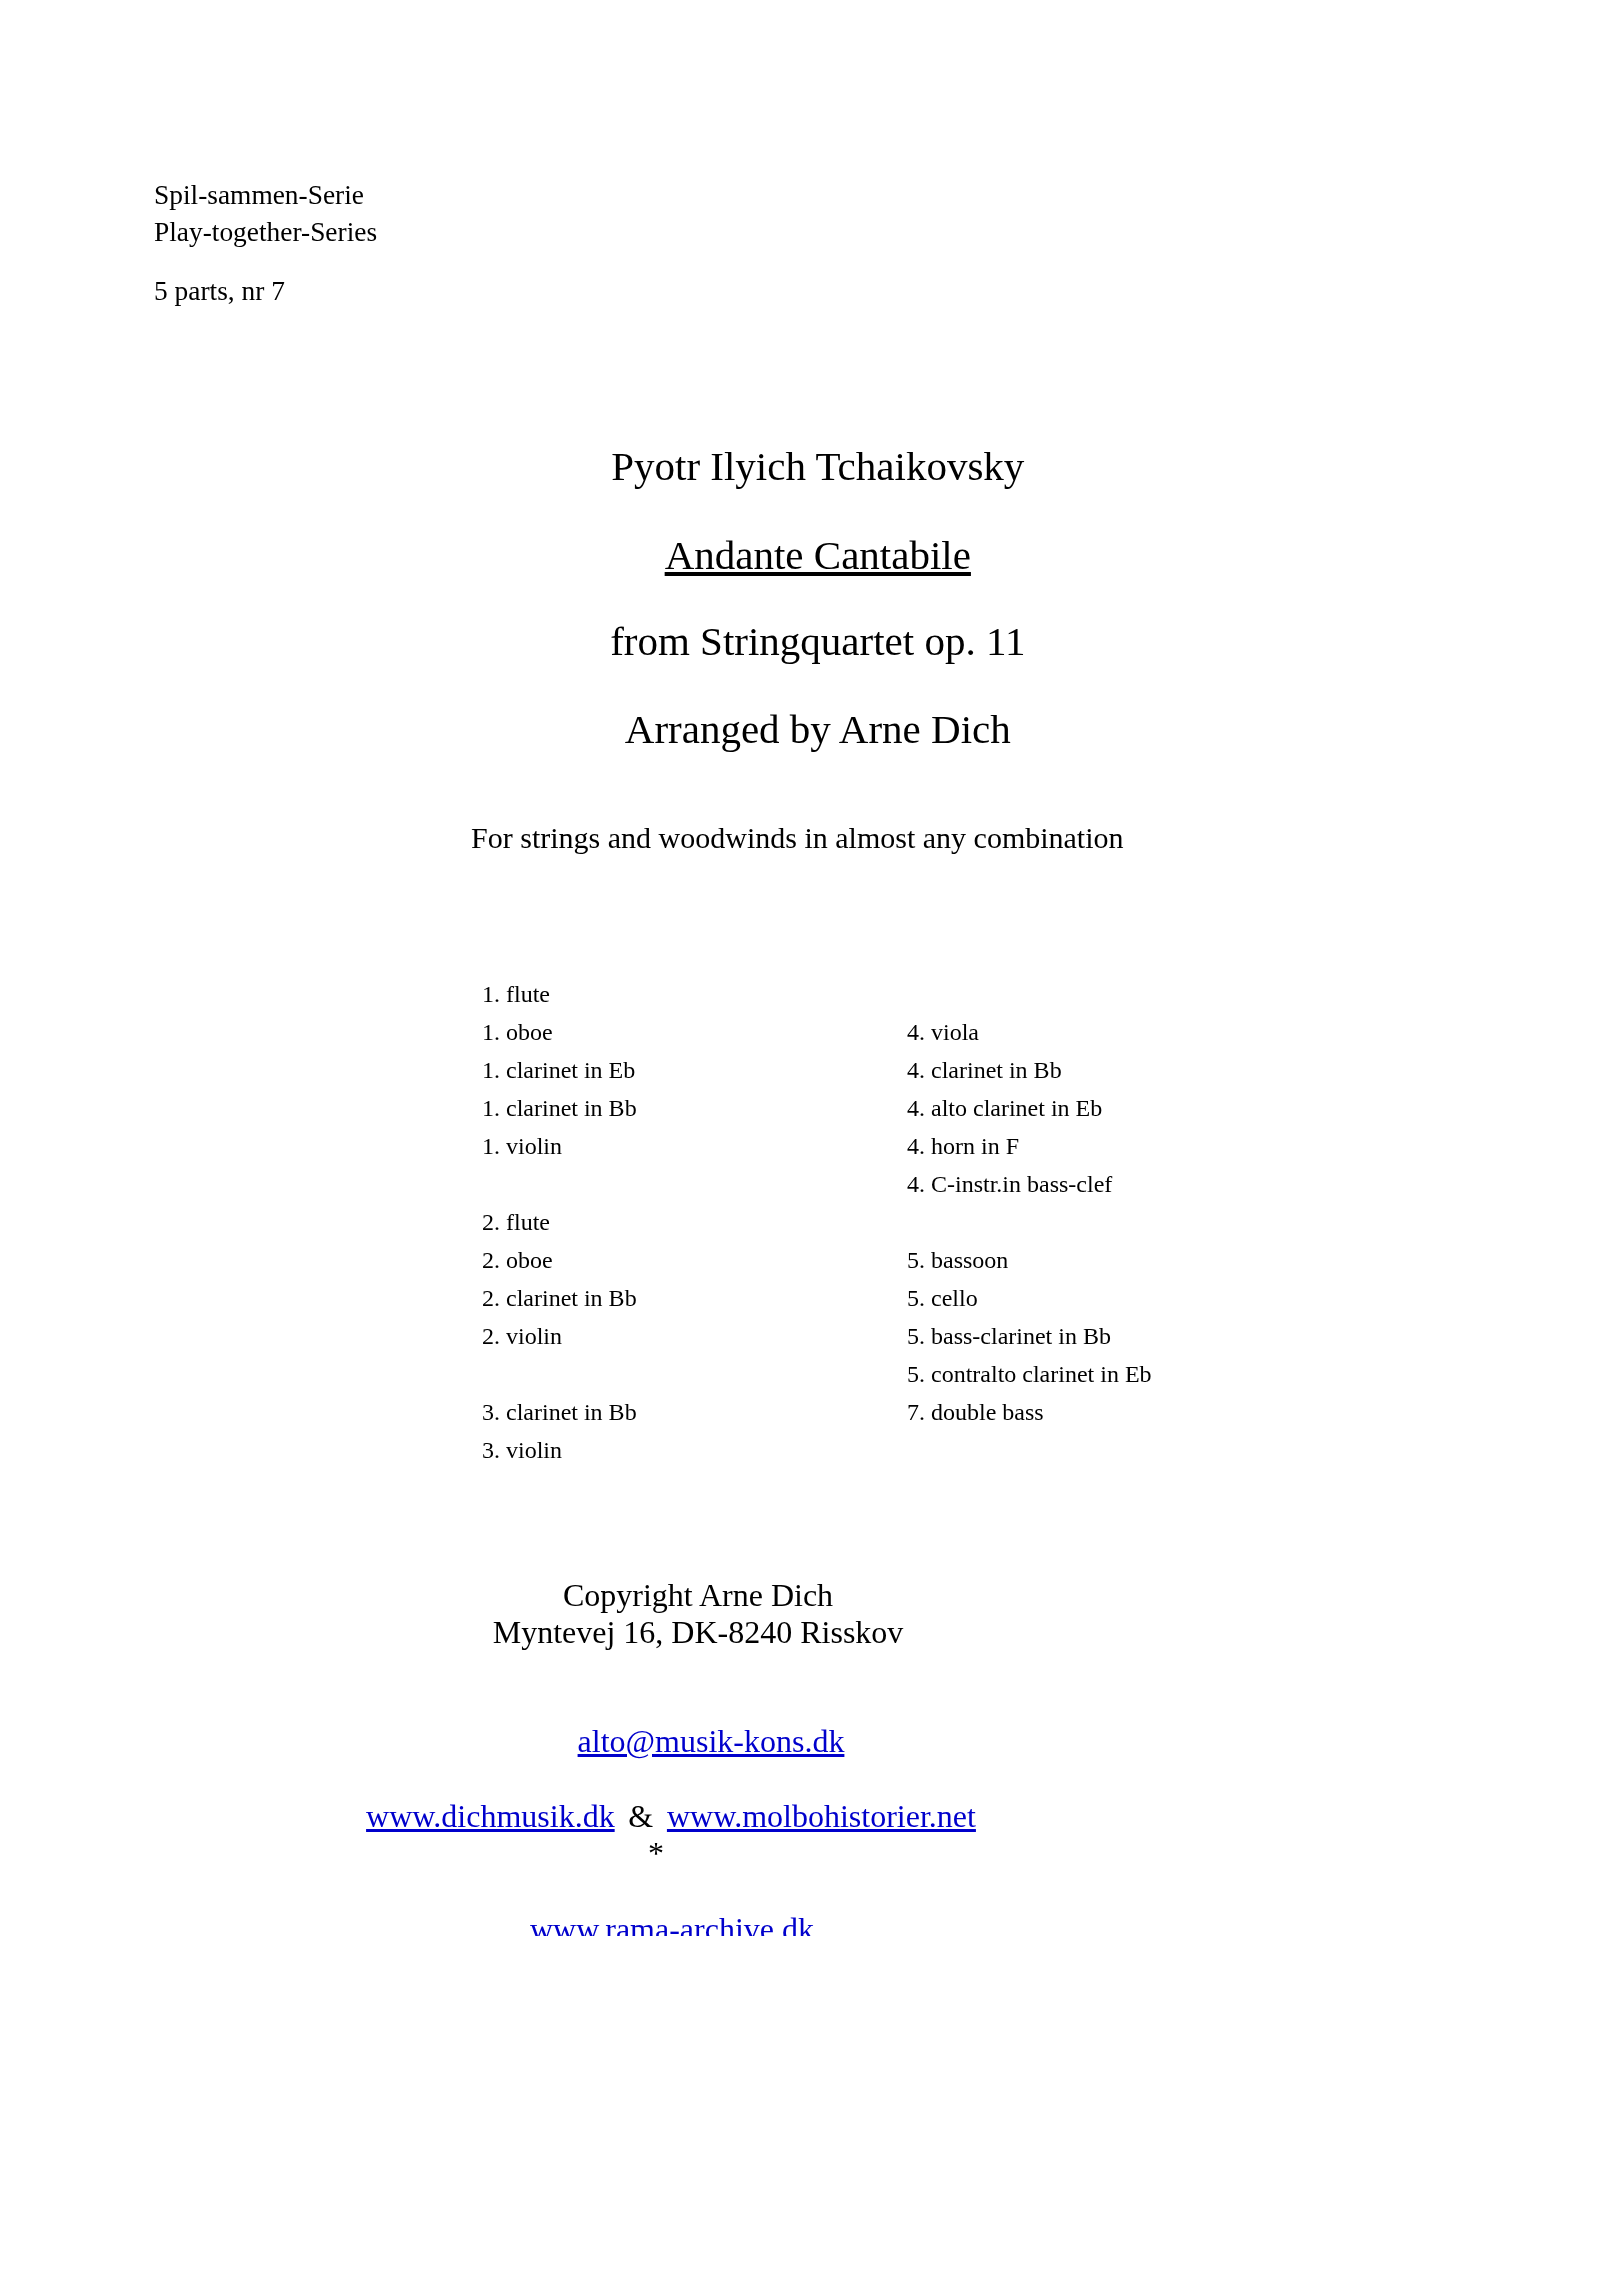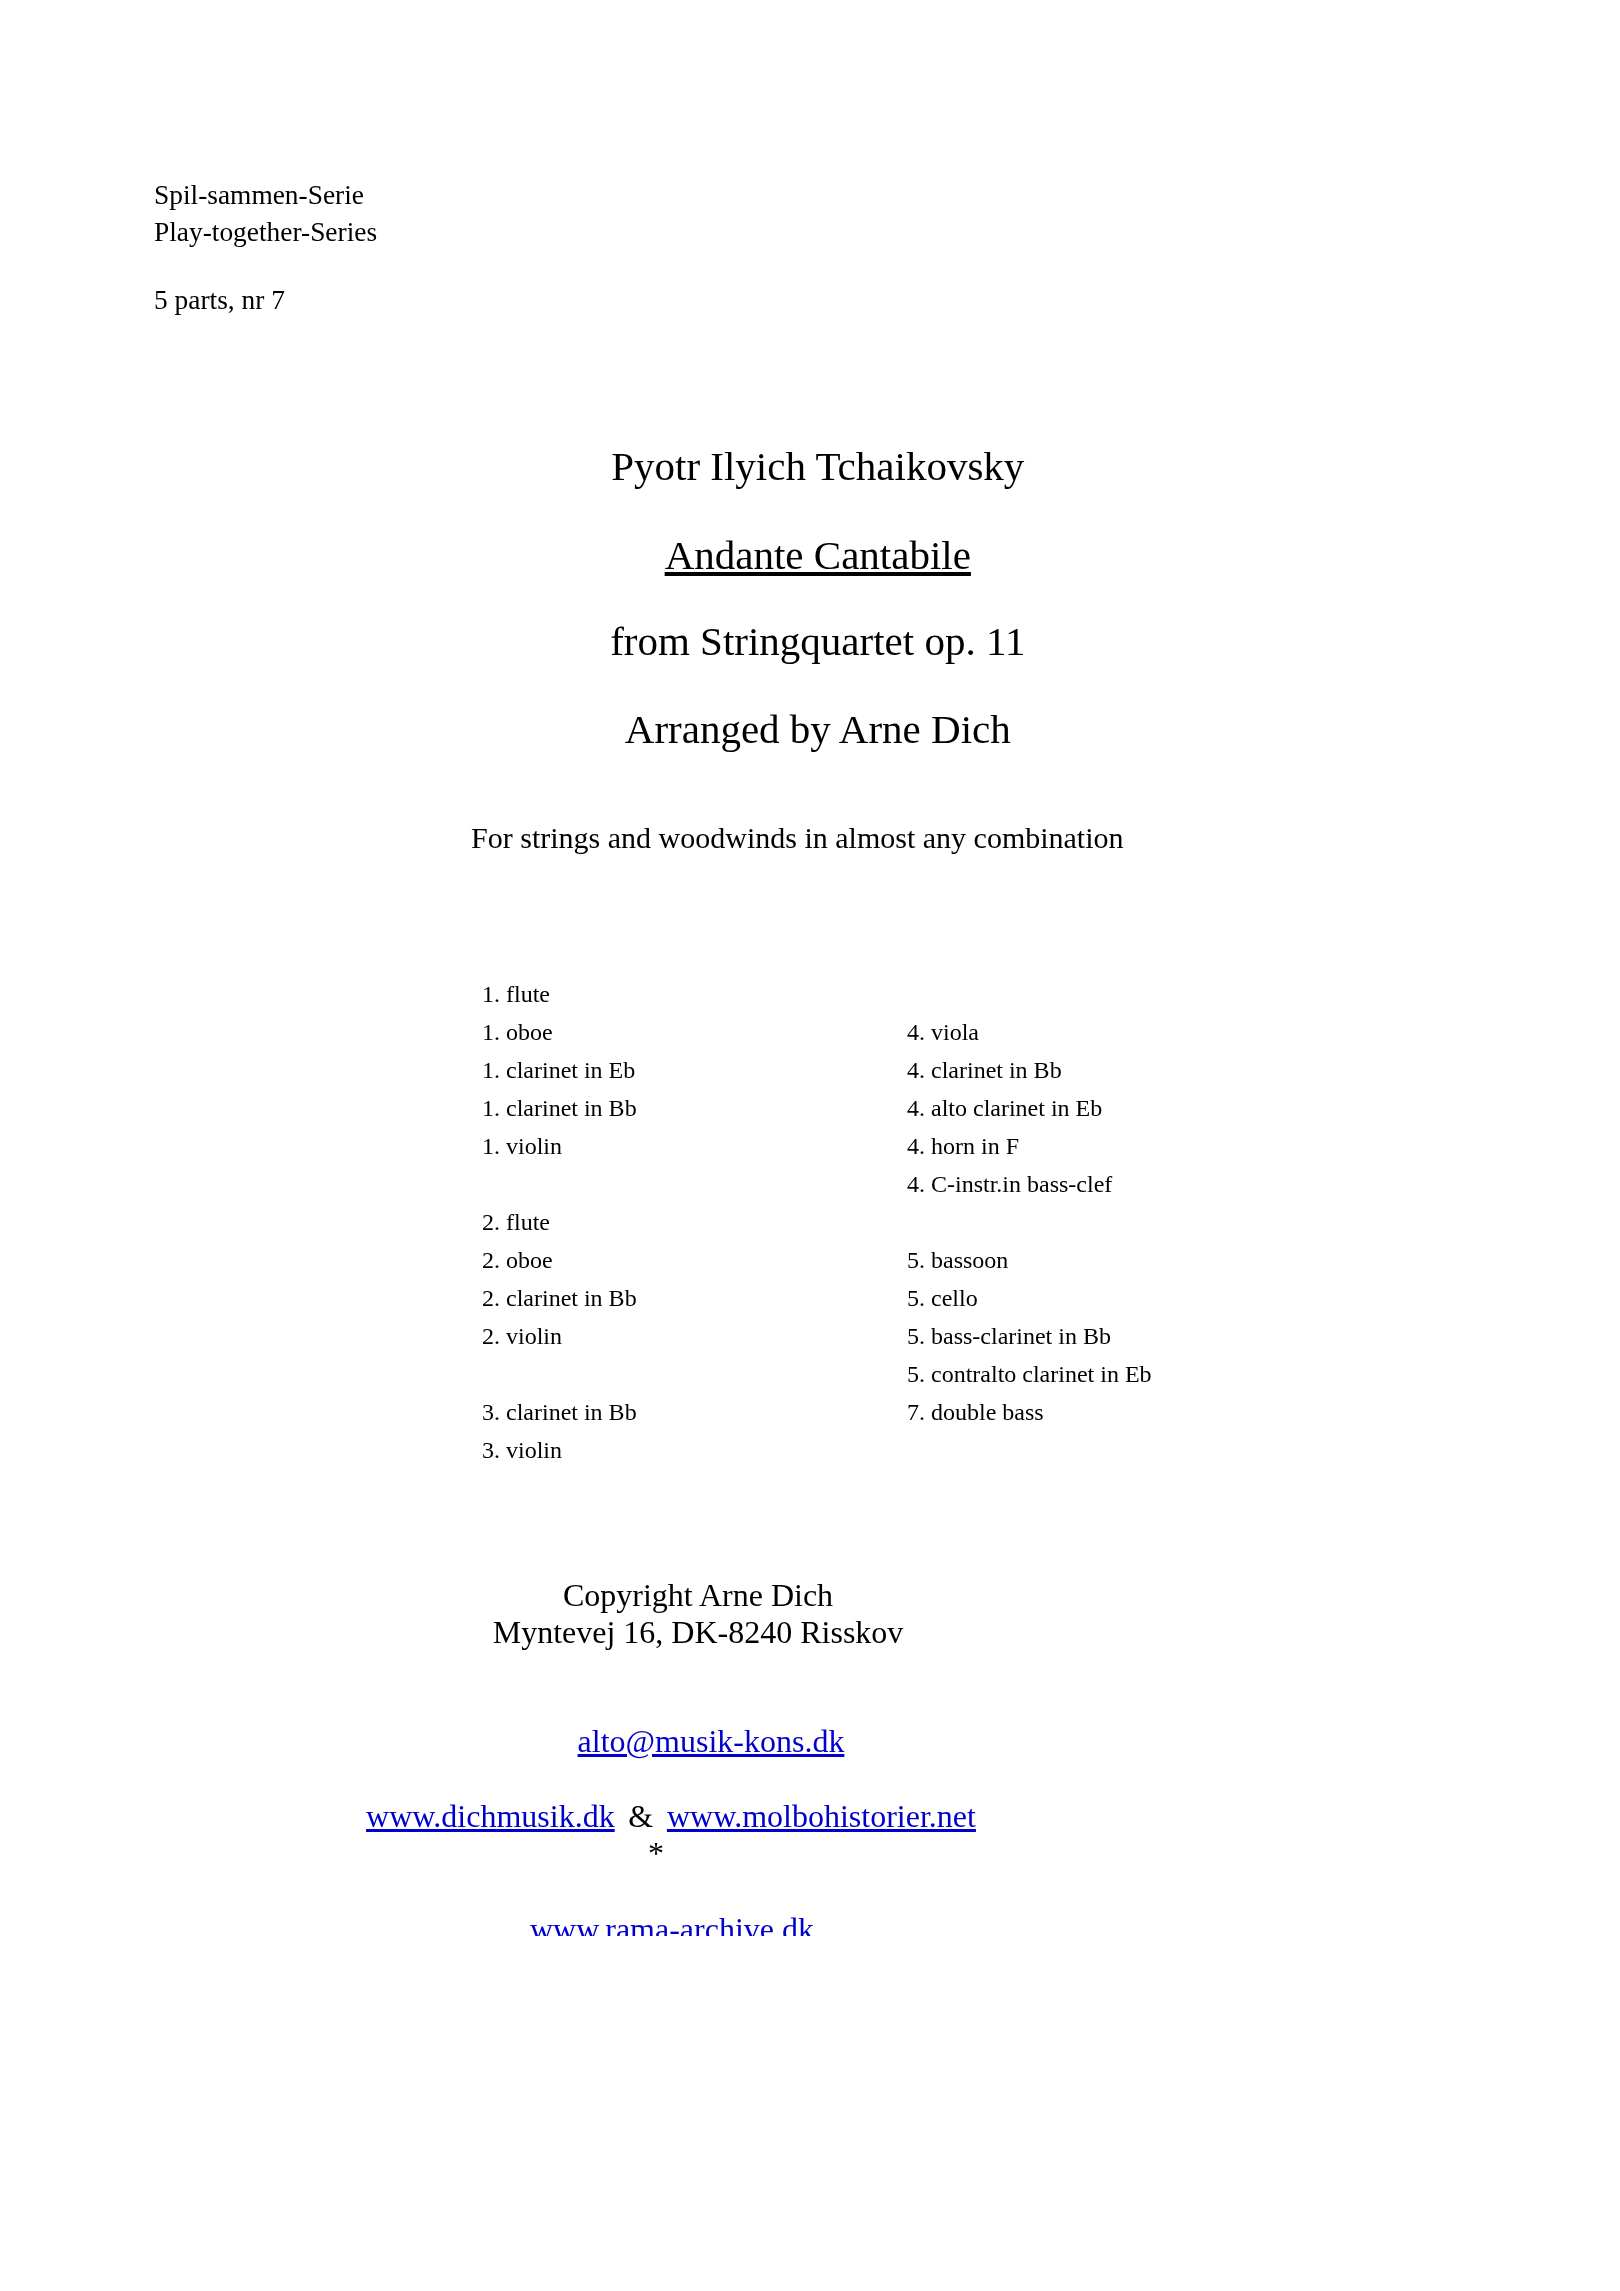--- a/index.html
+++ b/index.html
@@ -73,21 +73,21 @@
     margin-left: 2px;
   }
 </style>
 </head>
 <body>
 
 <div class="page">
 
   <div class="abs small" style="left:154px; top:179px;">Spil-sammen-Serie</div>
   <div class="abs small" style="left:154px; top:216px;">Play-together-Series</div>
-  <div class="abs small" style="left:154px; top:284px;">5 parts, nr 7</div>
+  <div class="abs small" style="left:154px; top:275px;">5 parts, nr 7</div>
 
   <div class="center title-t" style="top:443px; margin-left:7.8px;">Pyotr Ilyich Tchaikovsky</div>
   <div class="center title-t underlined" style="top:532px; margin-left:7.8px;">Andante Cantabile</div>
   <div class="center title-t" style="top:618px; margin-left:7.8px;">from Stringquartet op. 11</div>
   <div class="center title-t" style="top:706px; margin-left:7.8px;">Arranged by Arne Dich</div>
 
   <div class="center" style="top:821px; margin-left:-12.7px; font-size:30px;">For strings and woodwinds in almost any combination</div>
 
   <div class="col" style="left:482px;">
     <div class="line">1. flute</div>

